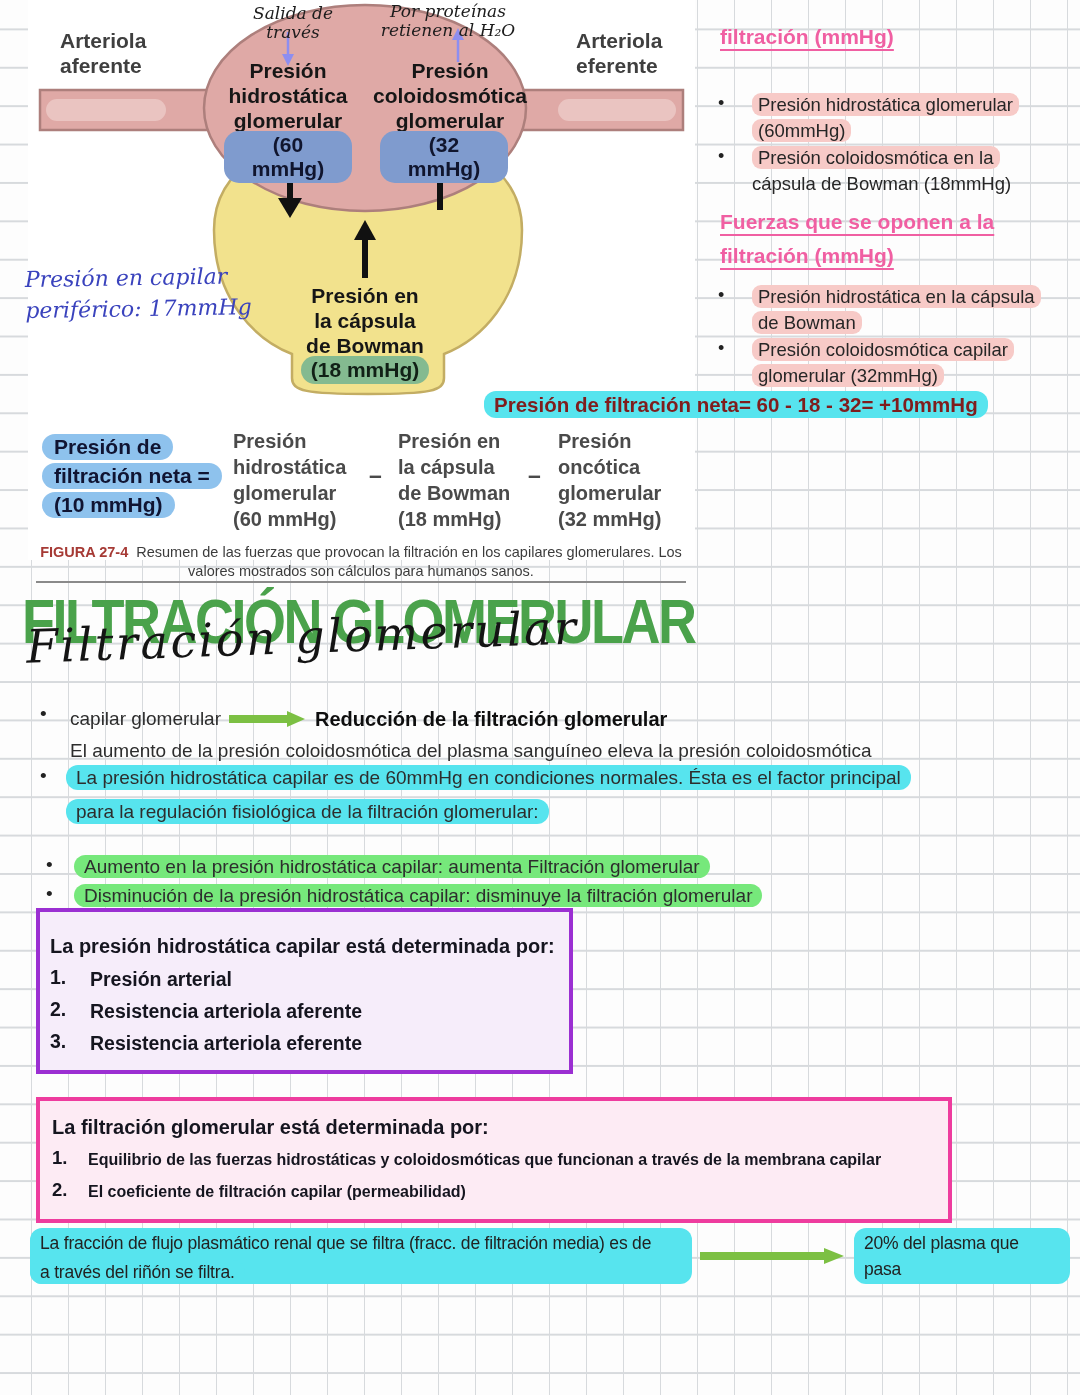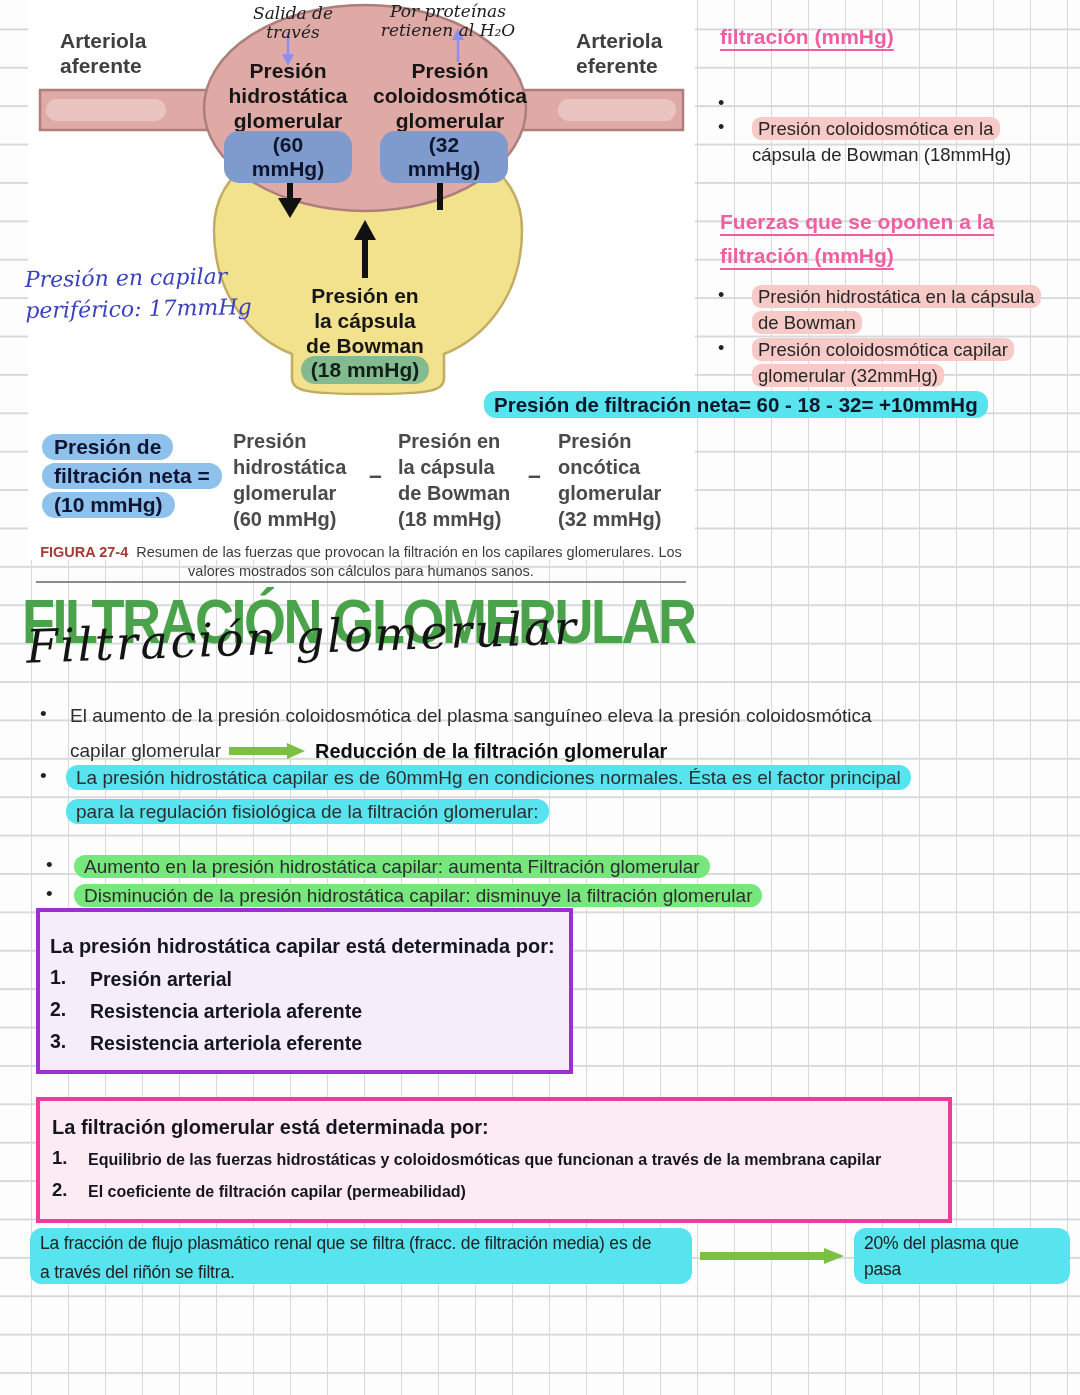--- a/index.html
+++ b/index.html
@@ -37,21 +37,21 @@
   .rp-bullets{width:345px;}
   .rp-item{display:flex; margin-bottom:2px;}
   .rp-dot{width:34px; flex:none; font-size:18px; color:#222; padding-top:1px;}
   .rp-text{width:300px; font-size:18.5px; color:#262626; line-height:25.5px;}
   .mark-pink{background:#f7cac7; border-radius:9px; padding:1px 6px;
     -webkit-box-decoration-break:clone; box-decoration-break:clone;}
   
   .hl-cyan{background:#57e4ee; border-radius:12px; padding:2px 10px;
     -webkit-box-decoration-break:clone; box-decoration-break:clone;}
   .hl-green{background:#76e87b; border-radius:12px; padding:1px 10px;}
-  .net-line{font-size:20.5px; font-weight:700; color:#0f172a;}
+  .net-line{font-size:20.5px; font-weight:700; color:#7f1d1d;}
   
   .title-green{font-size:54px; font-weight:800; color:#4aa24b; letter-spacing:-2.5px;
     transform:scaleY(1.18); transform-origin:left top; white-space:nowrap;}
   .title-script{font-family:"DejaVu Serif", serif; font-style:italic; font-size:46px;
     color:#141414; letter-spacing:2.5px; transform:rotate(-2deg); white-space:nowrap;}
   
   .body-text{font-size:19px; color:#2d2d2d; line-height:32px;}
   .body-bold{font-size:20px; font-weight:700; color:#0e0e0e;}
   .dot{font-size:19px; color:#222;}
   
@@ -192,20 +192,21 @@
     <div>Presión en capilar</div>
       <div>periférico: 17mmHg</div>
   </div>
 
   <div class="abs" style="left:720px; top:20px;">
     <div class="pink-heading">filtración (mmHg)</div>
   </div>
   <div class="abs rp-bullets" style="left:718px; top:92px;">
     <div class="rp-item">
       <span class="rp-dot">•</span>
+      <span class="rp-text"><span class="mark-pink">Presión hidrostática glomerular (60mmHg)</span></span>
     </div>
     <div class="rp-item">
       <span class="rp-dot">•</span>
       <span class="rp-text"><span class="mark-pink">Presión coloidosmótica en la</span><span> cápsula de Bowman (18mmHg)</span></span>
     </div>
   </div>
 
   <div class="abs" style="left:720px; top:205px;">
     <div class="pink-heading">Fuerzas que se oponen a la</div>
     <div class="pink-heading">filtración (mmHg)</div>
@@ -225,29 +226,29 @@
     <span class="hl-cyan net-line">Presión de filtración neta= 60 - 18 - 32= +10mmHg</span>
   </div>
 
   <div class="abs" style="left:22px; top:584px; width:700px; height:100px;">
     <div class="abs title-green" style="left:0; top:0;">FILTRACIÓN GLOMERULAR</div>
     <div class="abs title-script" style="left:4px; top:26px;">Filtración glomerular</div>
   </div>
 
   <div class="abs dot" style="left:40px; top:703px;">•</div>
   <div class="abs body-text" style="left:70px; top:700px; width:860px;">
-    <div>El aumento de la presión coloidosmótica del plasma sanguíneo eleva la presión coloidosmótica</div>
     <div style="display:flex; align-items:center; margin-top:3px;">
       <span>capilar glomerular</span>
       <svg class="arrow-svg" width="82" height="16" viewBox="0 0 82 16">
         <line x1="2" y1="8" x2="62" y2="8" stroke="#7cc043" stroke-width="8"></line>
         <polygon points="60,0 60,16 78,8" fill="#7cc043"></polygon>
       </svg>
       <span class="body-bold">Reducción de la filtración glomerular</span>
     </div>
+    <div>El aumento de la presión coloidosmótica del plasma sanguíneo eleva la presión coloidosmótica</div>
   </div>
 
   <div class="abs dot" style="left:40px; top:765px;">•</div>
   <div class="abs" style="left:66px; top:762px; width:900px;">
     <div style="margin-bottom:2px;"><span class="hl-cyan body-text">La presión hidrostática capilar es de 60mmHg en condiciones normales. Ésta es el factor principal</span></div>
     <div><span class="hl-cyan body-text">para la regulación fisiológica de la filtración glomerular:</span></div>
   </div>
 
   <div class="abs dot" style="left:46px; top:854px;">•</div>
   <div class="abs" style="left:74px; top:851px;">

